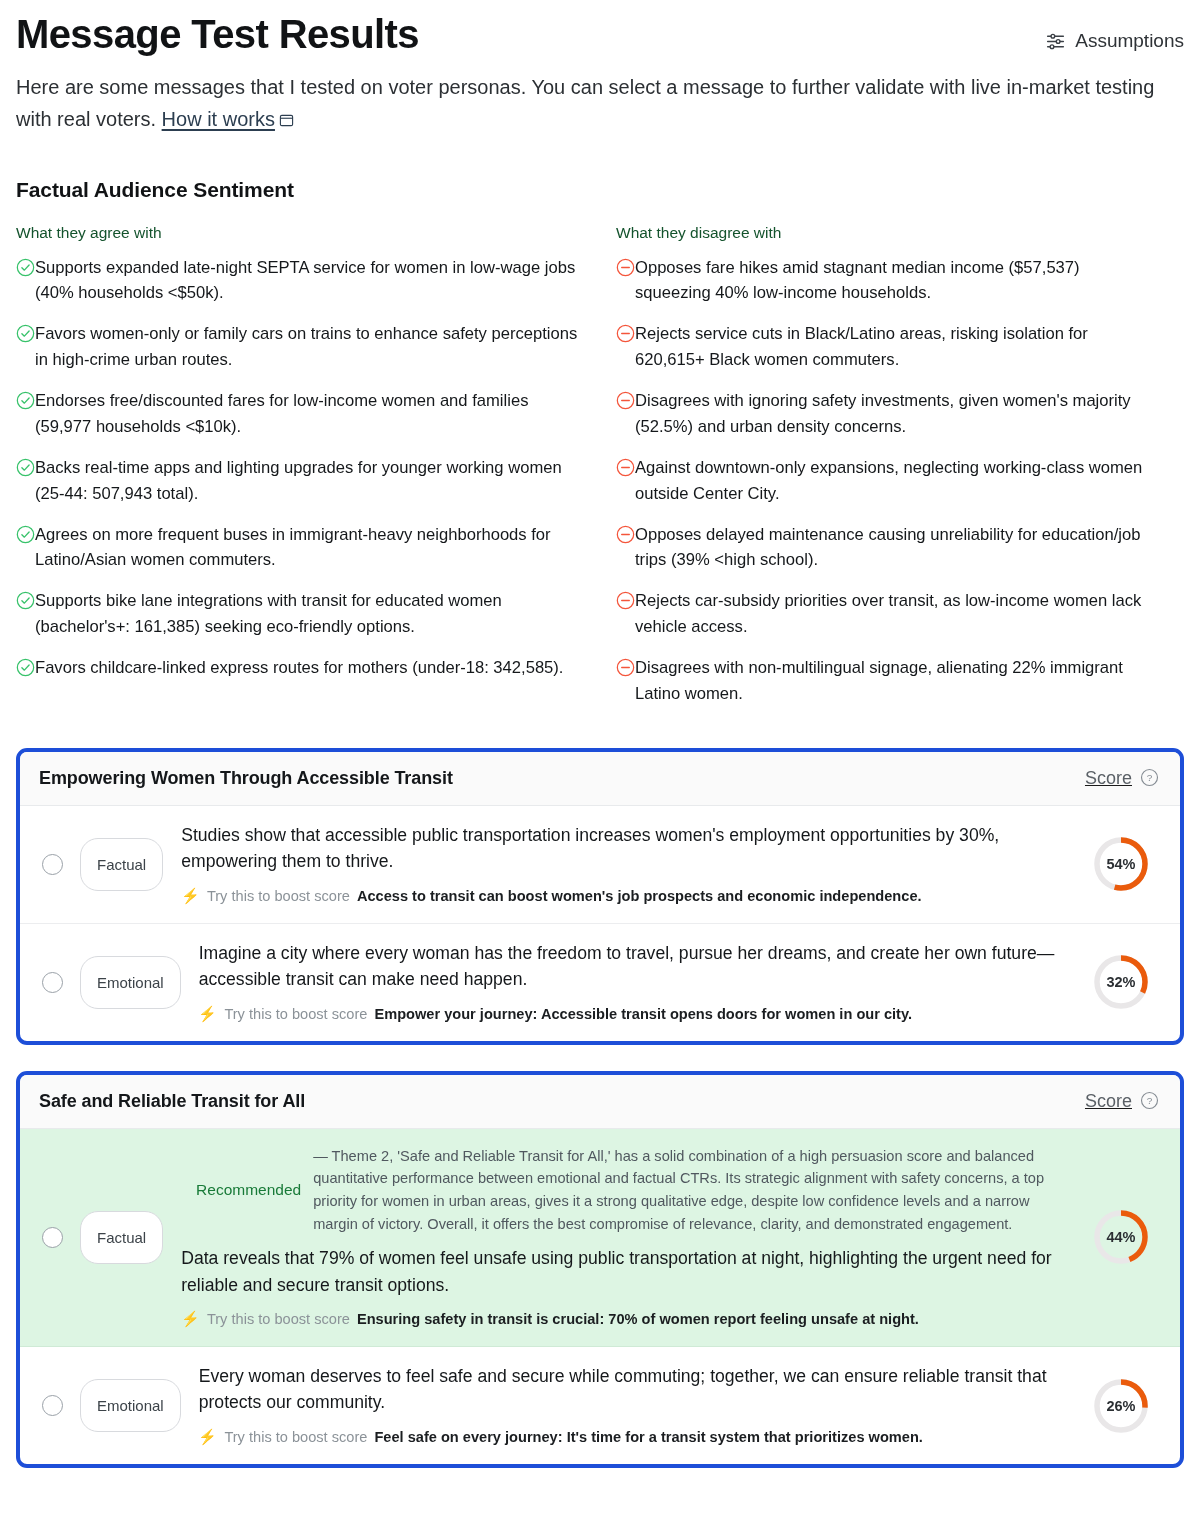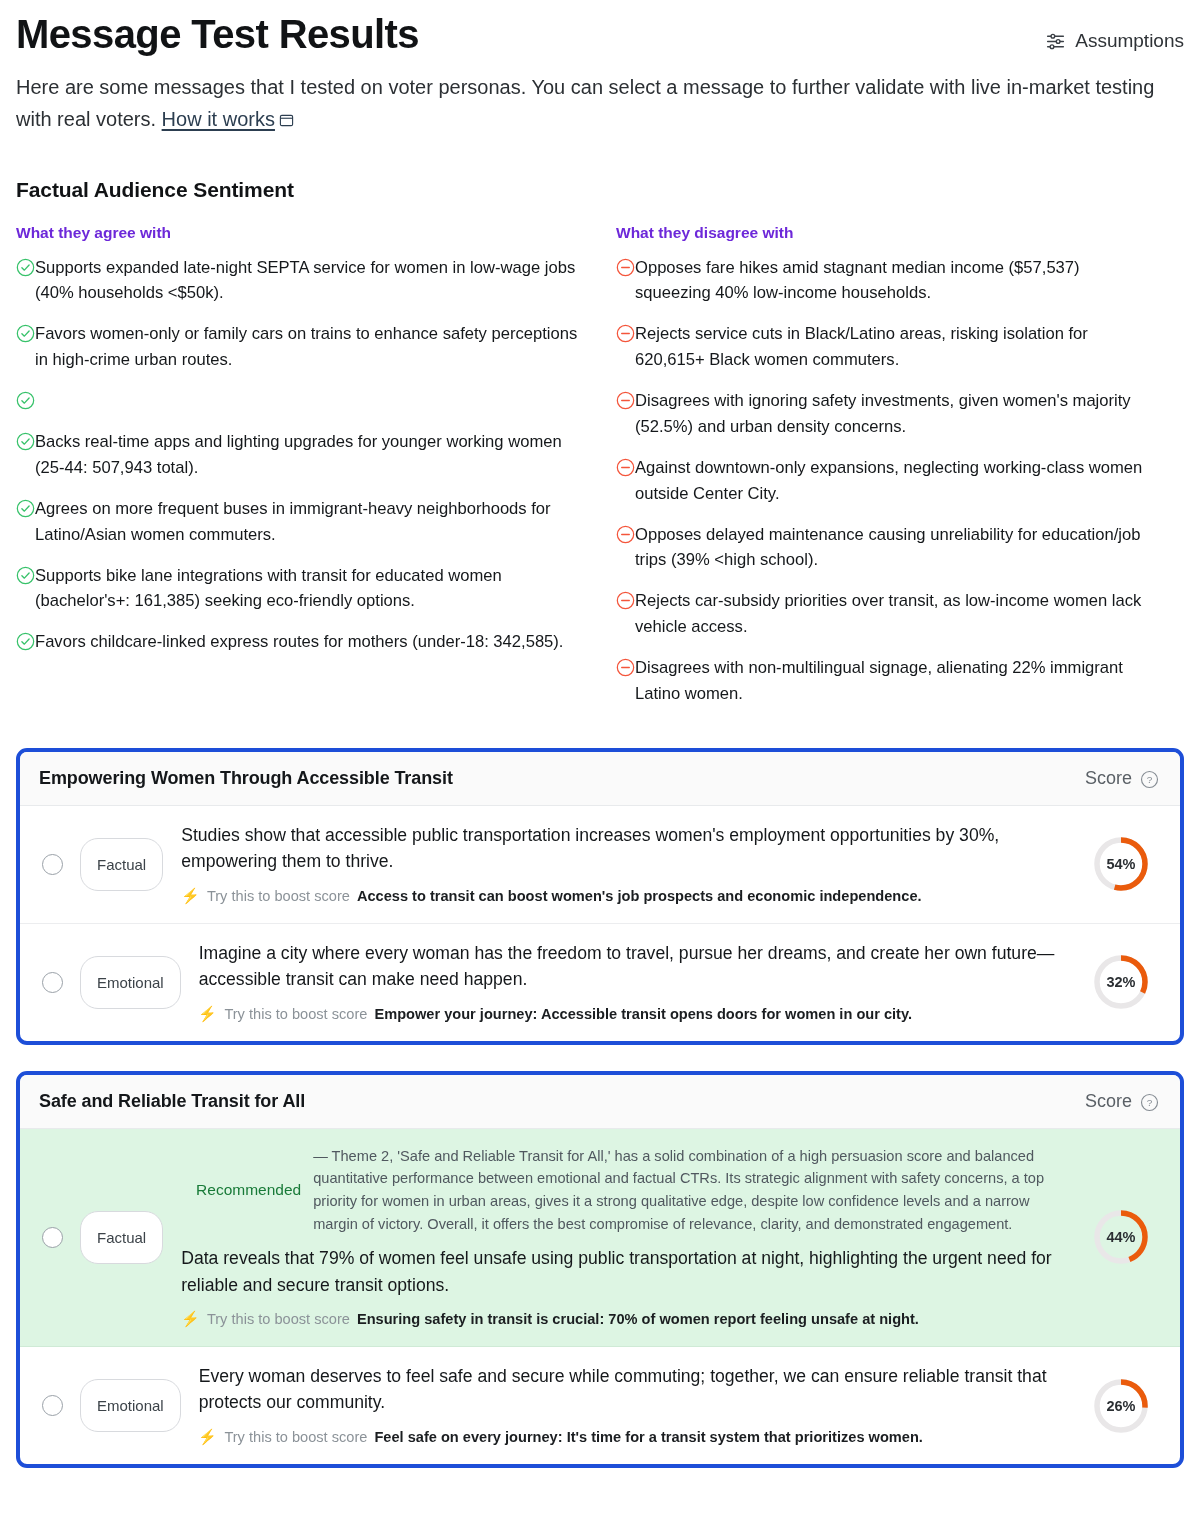--- a/index.html
+++ b/index.html
@@ -62,22 +62,22 @@
     color: #111315;
     letter-spacing: -0.1px;
   }
   .sentiment-grid {
     margin-top: 22px;
     display: grid;
     grid-template-columns: 600px 1fr;
   }
   .col-head {
     font-size: 15.5px;
-    font-weight: 700;
-    color: #6d28d9;
+    font-weight: 400;
+    color: #14532d;
     margin-bottom: 13px;
   }
   .s-list { list-style: none; }
   .s-item {
     display: flex;
     gap: 0;
     margin-bottom: 15px;
     padding-right: 34px;
   }
   .s-item .txt {
@@ -104,22 +104,23 @@
     border-bottom: 1px solid #e8eaec;
   }
   .card-title {
     font-size: 18px;
     font-weight: 700;
     color: #14171a;
     letter-spacing: -0.1px;
   }
   .score-head {
     display: flex;
-    align-items: flex-end;
+    align-items: flex-start;
     gap: 8px;
+    text-decoration: underline;
   }
   .score-head .score-label {
     font-size: 18px;
     color: #5a6066;
   }
   .q-icon { width: 19px; height: 19px; display:block; }
 
   .msg-row {
     display: flex;
     align-items: center;
@@ -255,20 +256,21 @@
               <circle cx="10" cy="10" r="8.6" stroke="#37c26a" stroke-width="1.3"></circle>
               <path d="M6.2 10.2l2.6 2.6 5-5.4" stroke="#37c26a" stroke-width="1.4" fill="none" stroke-linecap="round" stroke-linejoin="round"></path>
             </svg></span>
           <span class="txt">Favors women-only or family cars on trains to enhance safety perceptions in high-crime urban routes.</span>
         </li>
         <li class="s-item">
           <span><svg class="bullet-ico" viewBox="0 0 20 20" fill="none">
               <circle cx="10" cy="10" r="8.6" stroke="#37c26a" stroke-width="1.3"></circle>
               <path d="M6.2 10.2l2.6 2.6 5-5.4" stroke="#37c26a" stroke-width="1.4" fill="none" stroke-linecap="round" stroke-linejoin="round"></path>
             </svg></span>
+          <span class="txt">Endorses free/discounted fares for low-income women and families (59,977 households &lt;$10k).</span>
         </li>
         <li class="s-item">
           <span><svg class="bullet-ico" viewBox="0 0 20 20" fill="none">
               <circle cx="10" cy="10" r="8.6" stroke="#37c26a" stroke-width="1.3"></circle>
               <path d="M6.2 10.2l2.6 2.6 5-5.4" stroke="#37c26a" stroke-width="1.4" fill="none" stroke-linecap="round" stroke-linejoin="round"></path>
             </svg></span>
           <span class="txt">Backs real-time apps and lighting upgrades for younger working women (25-44: 507,943 total).</span>
         </li>
         <li class="s-item">
           <span><svg class="bullet-ico" viewBox="0 0 20 20" fill="none">

